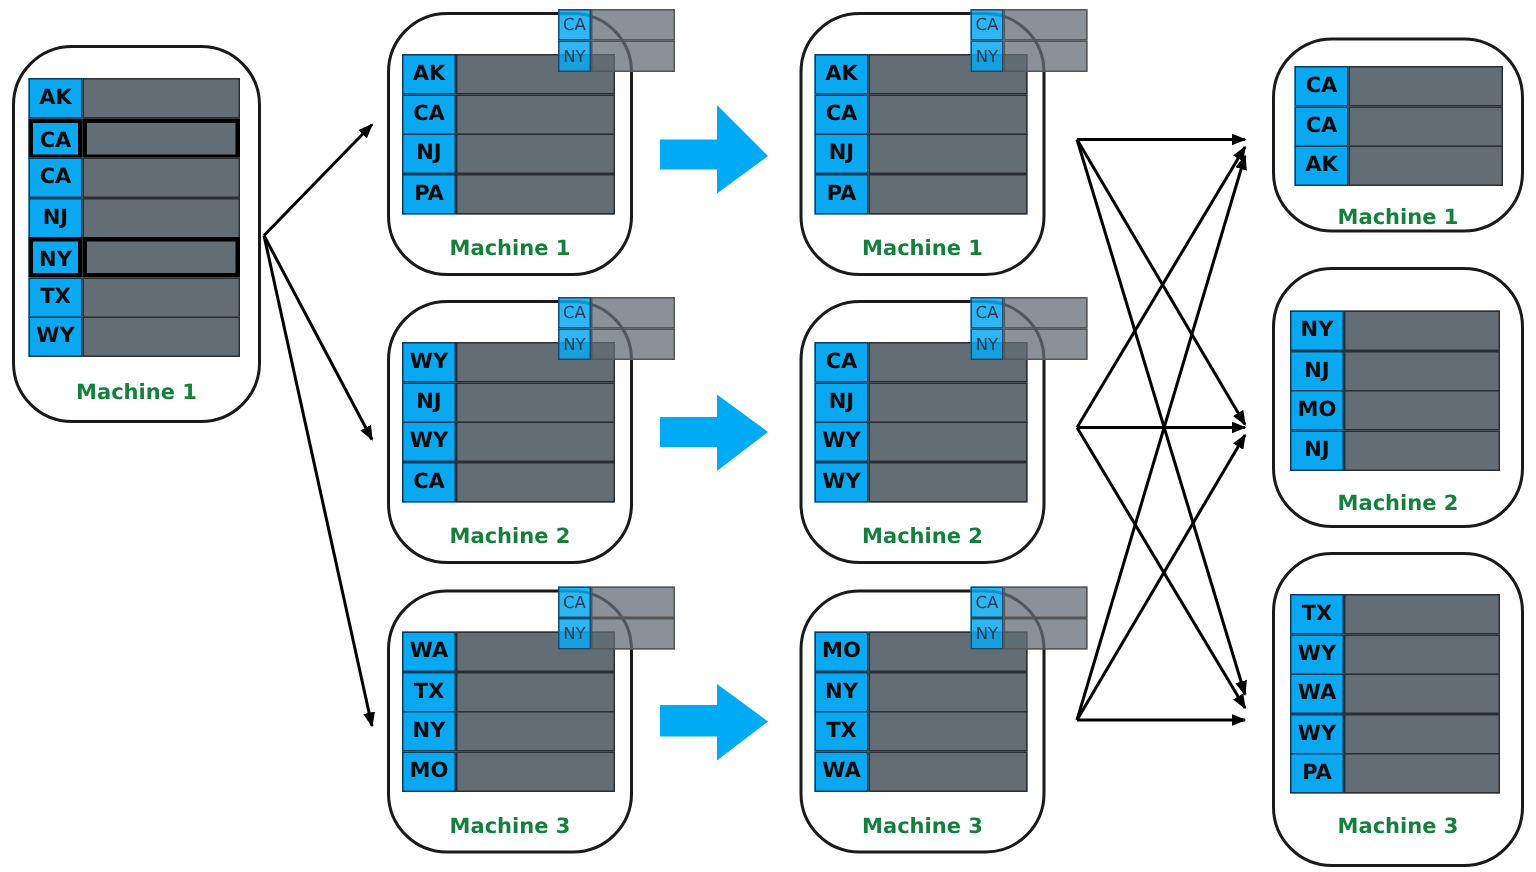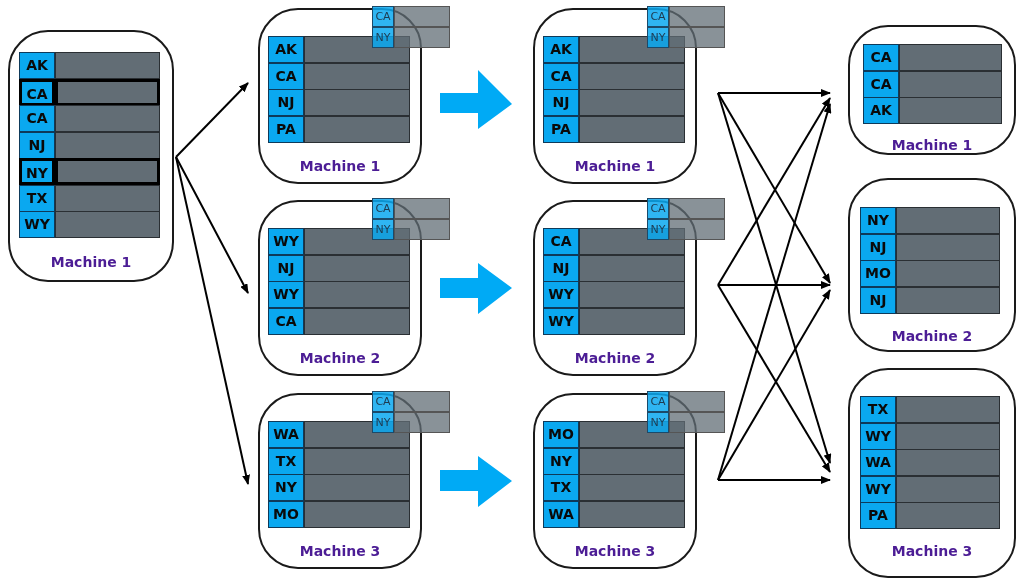--- a/index.html
+++ b/index.html
@@ -1,18 +1,18 @@
 <!DOCTYPE html>
 <html><head>
 <meta charset="utf-8">
 <style>
   html,body{margin:0;padding:0;background:#fff;}
   body{width:1024px;height:581px;position:relative;overflow:hidden;font-family:"DejaVu Sans",sans-serif;}
   .machine{position:absolute;border:2px solid #1a1a1a;border-radius:40px;background:#fff;box-sizing:border-box;}
-  .mlabel{position:absolute;left:0;right:0;text-align:center;font-weight:bold;font-size:14px;color:#4c1d95;}
+  .mlabel{position:absolute;left:0;right:0;text-align:center;font-weight:bold;font-size:14px;color:#15803d;}
   .table{position:absolute;}
   .row{position:absolute;height:27px;box-sizing:border-box;}
   .key{position:absolute;left:0;top:0;width:36px;height:27px;background:#0aa8f0;border:1px solid #0e3a5a;box-sizing:border-box;font-weight:bold;font-size:14px;color:#0a0a0a;text-align:center;line-height:25px;}
   .val{position:absolute;left:36px;top:0;height:27px;background:#626d75;border:1px solid #2a2f33;box-sizing:border-box;}
   .hl .key,.hl .val{border:3px solid #000;}
   .bcast{position:absolute;}
   .bkey{position:absolute;left:0;width:22px;height:21px;background:rgba(10,168,240,0.85);border:1px solid #1b4a6a;box-sizing:border-box;font-size:11px;color:#1e3a50;text-align:center;line-height:19px;}
   .bval{position:absolute;left:22px;width:56px;height:21px;background:rgba(98,109,117,0.75);border:1px solid #555;box-sizing:border-box;}
   svg.overlay{position:absolute;left:0;top:0;}
 </style>

